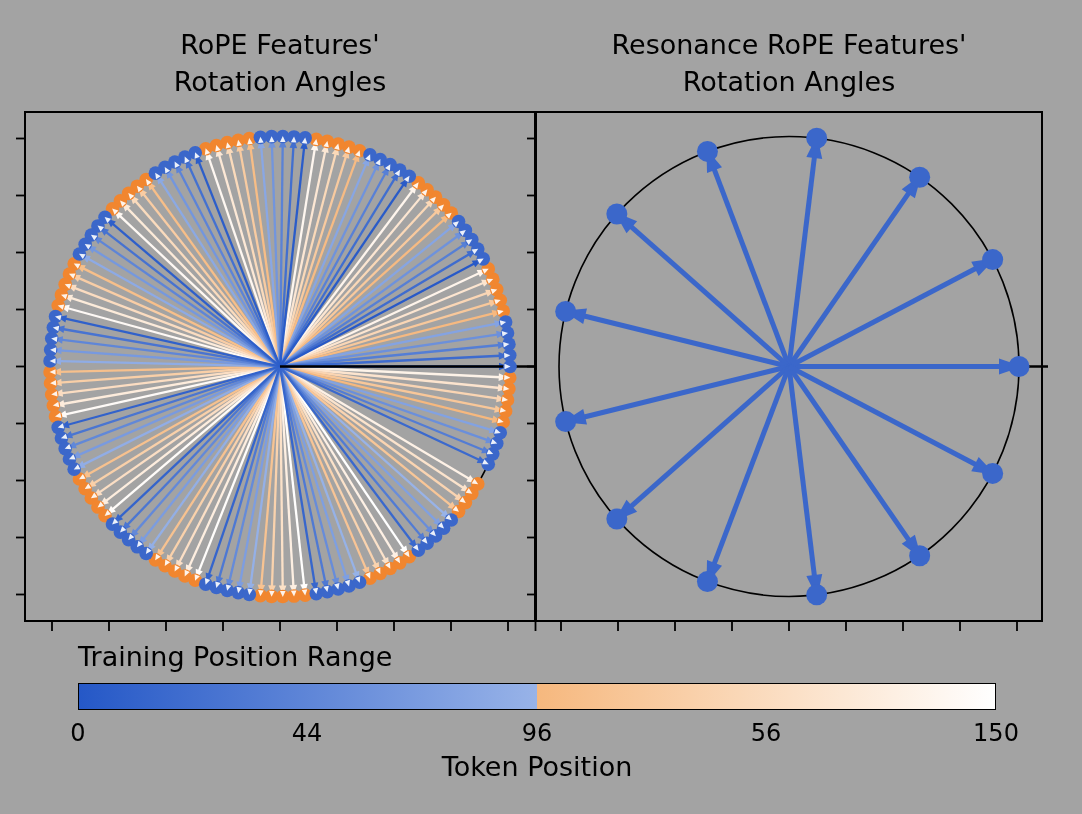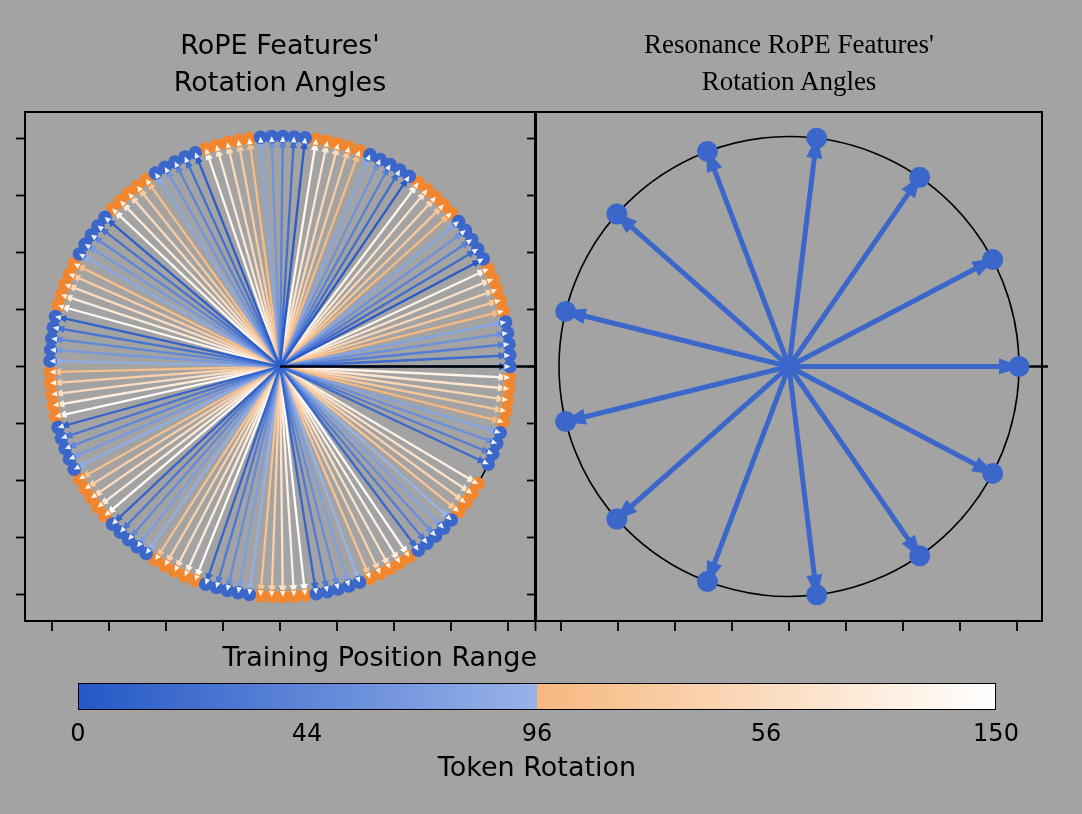--- a/index.html
+++ b/index.html
@@ -6,22 +6,22 @@
   .figure{
     position:relative;width:1082px;height:814px;background:#a3a3a3;overflow:hidden;
     font-family:"DejaVu Sans","Liberation Sans",sans-serif;color:#000;
   }
   .plots-canvas{position:absolute;left:0;top:0;}
   .panel-title{
     position:absolute;top:26px;text-align:center;font-size:27px;line-height:37px;
     white-space:pre-line;color:#000;
   }
   .panel-title.left{left:25px;width:510px;}
-  .panel-title.right{left:536px;width:506px;font-family:Liberation Serif, serif;}
-  .range-label{position:absolute;top:641px;font-size:27px;text-align:right;color:#000;}
+  .panel-title.right{left:536px;width:506px;}
+  .range-label{position:absolute;top:641px;font-size:27px;text-align:left;color:#000;}
   .range-label.training{left:78px;width:459px;}
   .range-label.ood{left:537px;width:459px;}
   .colorbar{
     position:absolute;left:78px;top:683px;width:918px;height:27px;
     border:1.6px solid #000;box-sizing:border-box;display:flex;
   }
   .cb-half{flex:1 1 50%;height:100%;}
   .cb-tick-label{
     position:absolute;top:719px;transform:translateX(-50%);
     font-size:24px;color:#000;
@@ -644,15 +644,15 @@
     <div class="cb-half" style="background: linear-gradient(90deg, rgb(37, 88, 199), rgb(152, 179, 232));"></div>
     <div class="cb-half" style="background: linear-gradient(90deg, rgb(246, 184, 126), rgb(255, 255, 255));"></div>
   </div>
 
   <span class="cb-tick-label" style="left:78px">0</span>
   <span class="cb-tick-label" style="left:307px">44</span>
   <span class="cb-tick-label" style="left:537px">96</span>
   <span class="cb-tick-label" style="left:766px">56</span>
   <span class="cb-tick-label" style="left:996px">150</span>
 
-  <div class="token-label">Token Rotation</div>
+  <div class="token-label">Token Position</div>
 
 </div>
 
 </body></html>

